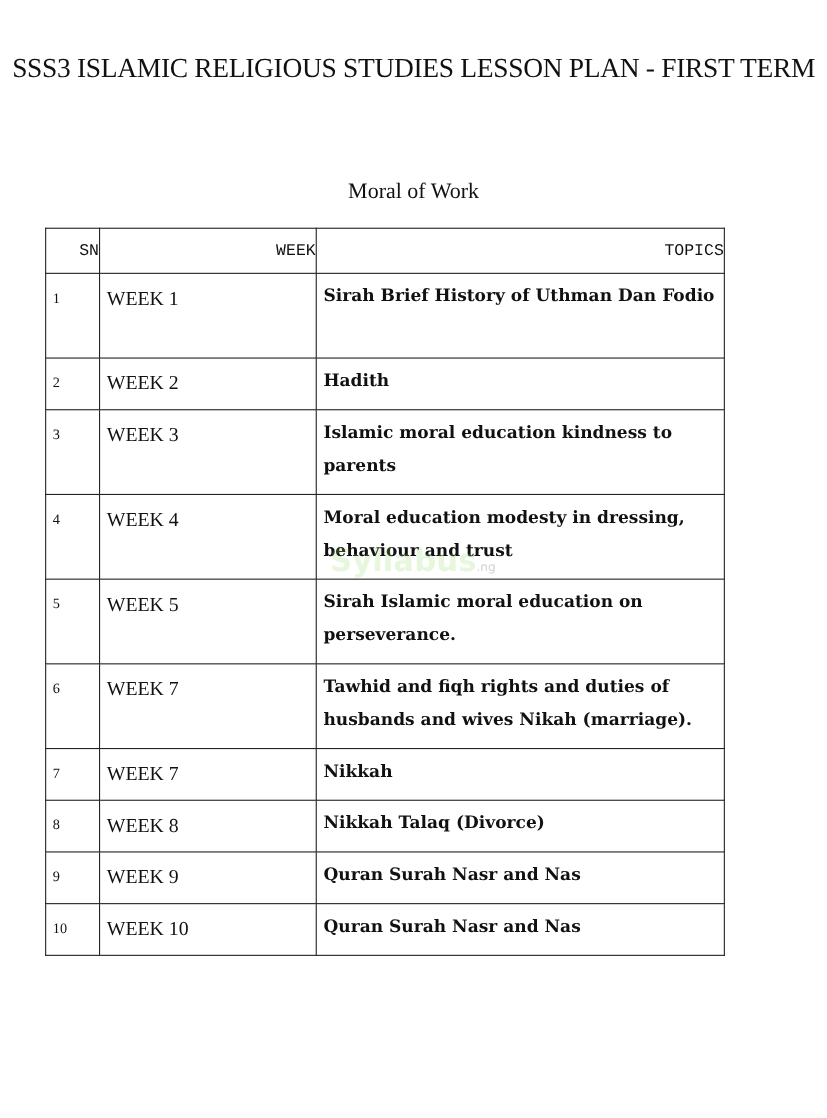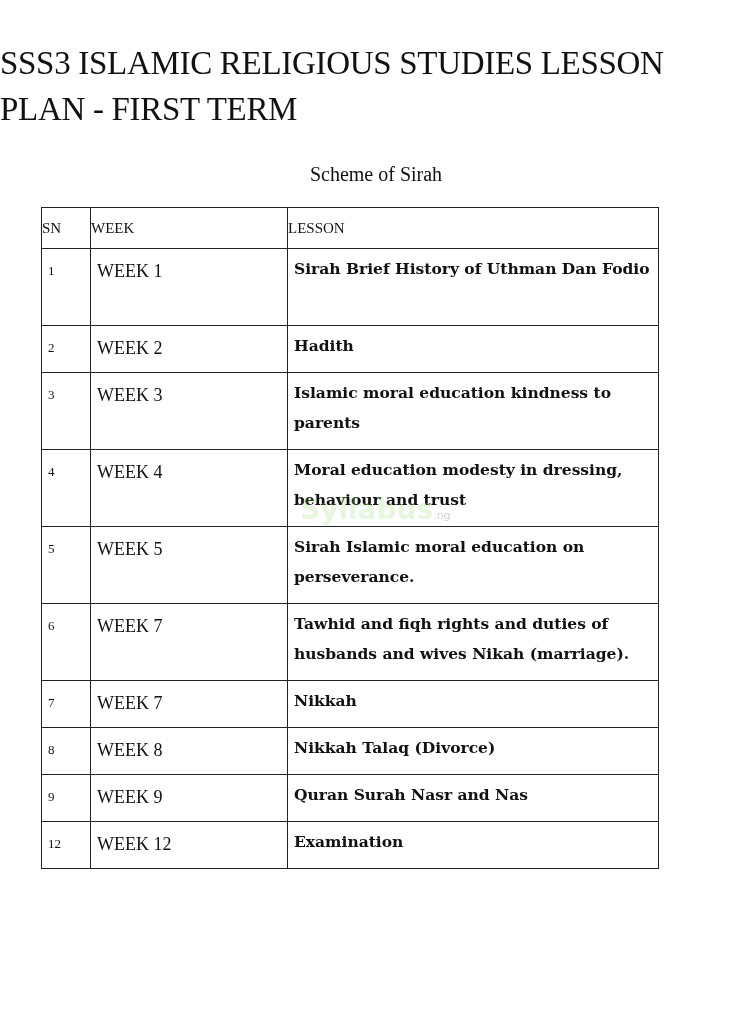--- a/index.html
+++ b/index.html
@@ -1,43 +1,43 @@
 <!DOCTYPE html>
 <html><head>
 <meta charset="utf-8">
 <style>
   html, body { margin: 0; padding: 0; background: #ffffff; }
   body { width: 752px; height: 1016px; position: relative; overflow: hidden; color: #111; font-family: "Liberation Serif", "DejaVu Serif", serif; }
-  .title { position: absolute; left: 0; width: 752px; text-align: left; font-size: 33px; line-height: 46px; top: 40px; letter-spacing: -0.3px; }
+  .title { position: absolute; left: 0; width: 752px; text-align: center; font-size: 25px; line-height: 46px; top: 40px; letter-spacing: -0.3px; }
   .subtitle { position: absolute; left: 0; width: 752px; text-align: center; font-size: 20px; top: 163px; }
   table { position: absolute; left: 41px; top: 207px; width: 618px; border-collapse: collapse; }
   td, th { border: 1.5px solid #222; vertical-align: top; }
-  th { font-weight: normal; font-size: 15px; height: 40px; vertical-align: middle; text-align: left; padding: 0; }
+  th { font-weight: normal; font-size: 15px; height: 40px; vertical-align: middle; text-align: right; padding: 0; font-family: Liberation Mono, monospace; }
   .c-sn { width: 48px; }
   .c-week { width: 196px; }
   td.sn { font-size: 13px; padding: 14px 0 0 6px; }
   td.week { font-size: 18px; padding: 12px 0 0 6px; }
   td.topic { font-weight: bold; font-size: 17px; line-height: 30px; padding: 5px 6px 5px 6px; font-family: "DejaVu Serif", serif; font-size: 15.5px; margin-left: 16px; }
   tr.r1 td { height: 62px; }
   tr.r2 td { height: 32px; }
   .watermark { position: absolute; left: 300px; top: 493px; font-family: "DejaVu Sans", sans-serif; font-weight: bold; font-size: 28px; color: rgba(140, 220, 100, 0.22); pointer-events: none; }
   .watermark small { font-size: 11px; color: rgba(120,120,120,0.35); font-weight: normal; margin-top: 13px; }
 </style>
 </head>
 <body>
 
 <div class="title">SSS3 ISLAMIC RELIGIOUS STUDIES LESSON PLAN - FIRST TERM</div>
-<div class="subtitle">Scheme of Sirah</div>
+<div class="subtitle">Moral of Work</div>
 
 <table>
   <thead>
     <tr>
       <th class="c-sn">SN</th>
       <th class="c-week">WEEK</th>
-      <th>LESSON</th>
+      <th>TOPICS</th>
     </tr>
   </thead>
   <tbody id="tbody">
       <tr class="r1">
         <td class="sn">1</td>
         <td class="week">WEEK 1</td>
         <td class="topic">Sirah Brief History of Uthman Dan Fodio</td>
       </tr>
       <tr class="r2">
         <td class="sn">2</td>
@@ -73,20 +73,20 @@
         <td class="sn">8</td>
         <td class="week">WEEK 8</td>
         <td class="topic">Nikkah  Talaq (Divorce)</td>
       </tr>
       <tr class="r2">
         <td class="sn">9</td>
         <td class="week">WEEK 9</td>
         <td class="topic">Quran Surah Nasr and Nas</td>
       </tr>
       <tr class="r2">
-        <td class="sn">12</td>
-        <td class="week">WEEK 12</td>
-        <td class="topic">Examination</td>
+        <td class="sn">10</td>
+        <td class="week">WEEK 10</td>
+        <td class="topic">Quran Surah Nasr and Nas</td>
       </tr>
     </tbody>
 </table>
 
 <div class="watermark"><span>Syllabus</span><small>.ng</small></div>
 
 </body></html>

